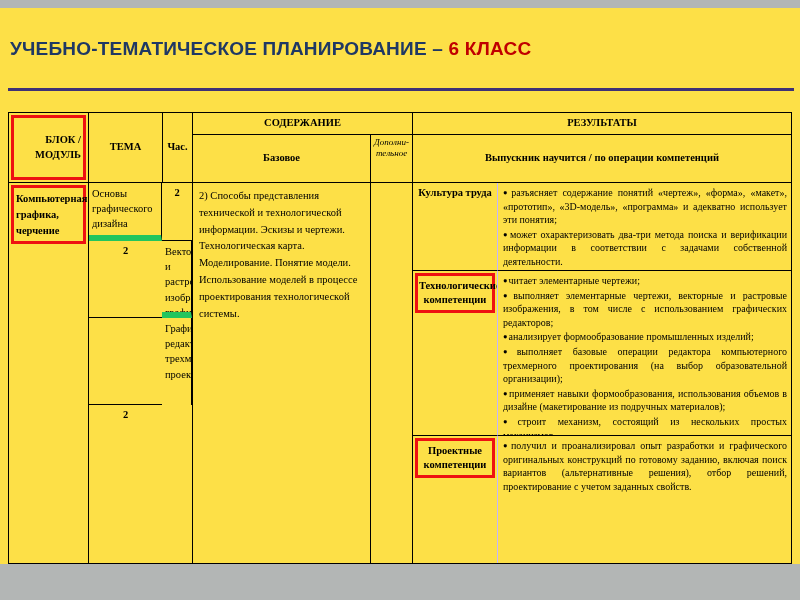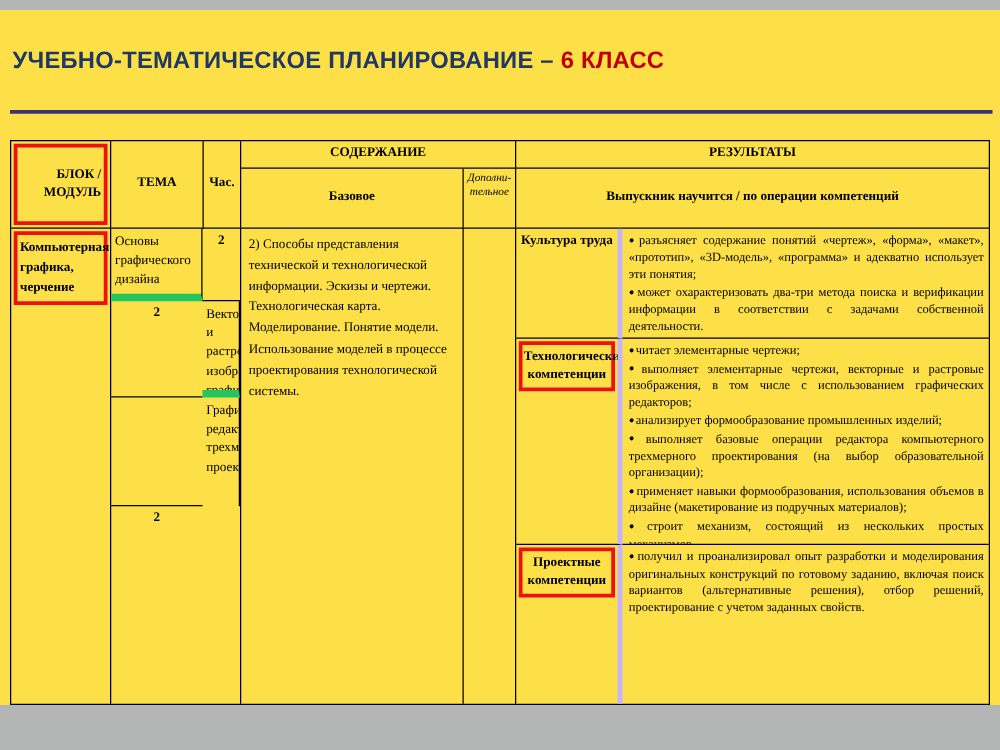--- a/index.html
+++ b/index.html
@@ -67,21 +67,21 @@
   .theme-name {
     border-right: 1px solid #000; border-bottom: 6px solid #22c55e;
     padding: 3px 3px; line-height: 1.45;
   }
   .hours-cell {
     border-bottom: 1px solid #000;
     font-weight: bold; text-align: center; padding-top: 3px;
   }
   .themes-grid > .cell:nth-last-child(-n+2) { border-bottom: none; }
 
-  .group-cell { border-right: 4px solid #c4b5fd; border-bottom: 1px solid #000; }
+  .group-cell { border-right: 1px solid #c4b5fd; border-bottom: 1px solid #000; }
   .bullets-cell { border-bottom: 1px solid #000; padding: 3px 4px 3px 5px; }
   .results-grid > .cell:nth-last-child(-n+2) { border-bottom: none; }
 
   .group-label { font-weight: bold; text-align: center; padding: 3px 1px; line-height: 1.35; }
   .group-label.red-box { padding: 3px 1px; }
 
   .bullet { font-size: 10px; line-height: 1.36; text-align: justify; margin-bottom: 1px; }
   .bullet::before { content: "●"; font-size: 7.5px; margin-right: 1px; position: relative; top: -1px; }
 
   .block-value { font-weight: bold; line-height: 1.5; }
@@ -145,19 +145,19 @@
           <div class="bullet">выполняет элементарные чертежи, векторные и растровые изображения, в том числе с использованием графических редакторов;</div>
           <div class="bullet">анализирует формообразование промышленных изделий;</div>
           <div class="bullet">выполняет базовые операции редактора компьютерного трехмерного проектирования (на выбор образовательной организации);</div>
           <div class="bullet">применяет навыки формообразования, использования объемов в дизайне (макетирование из подручных материалов);</div>
           <div class="bullet">строит механизм, состоящий из нескольких простых механизмов.</div>
         </div>
         <div class="cell group-cell">
           <div class="group-label red-box">Проектные компетенции</div>
         </div>
         <div class="cell bullets-cell">
-          <div class="bullet">получил и проанализировал опыт разработки и моделирования оригинальных конструкций по готовому заданию, включая поиск вариантов (альтернативные решения), отбор решений, проектирование с учетом заданных свойств.</div>
+          <div class="bullet">получил и проанализировал опыт разработки и графического оригинальных конструкций по готовому заданию, включая поиск вариантов (альтернативные решения), отбор решений, проектирование с учетом заданных свойств.</div>
         </div>
       </div>
   </div>
 
   <div class="bottombar"></div>
 </div>
 
 </body></html>

